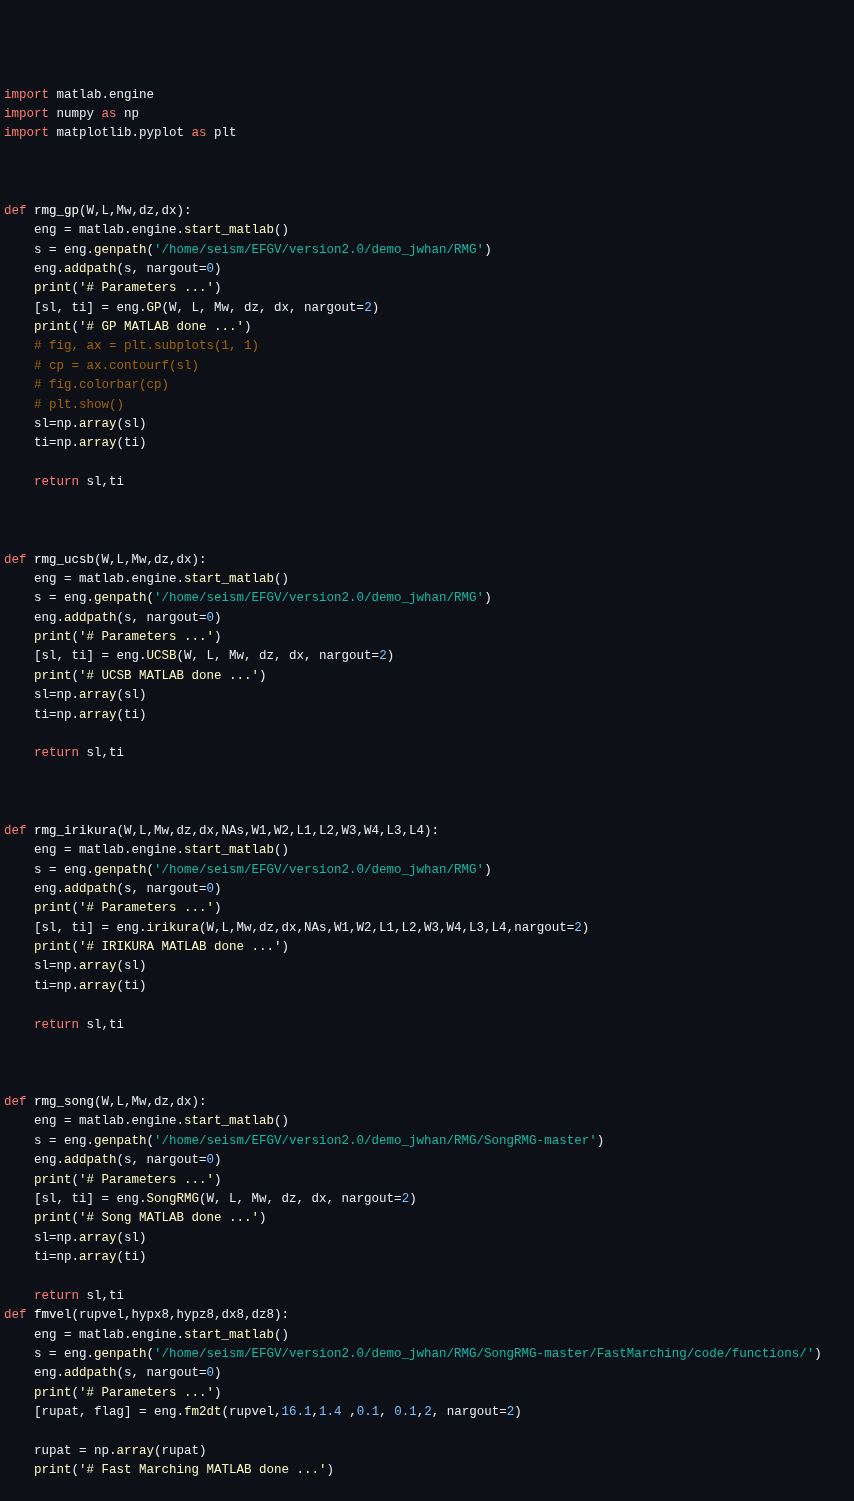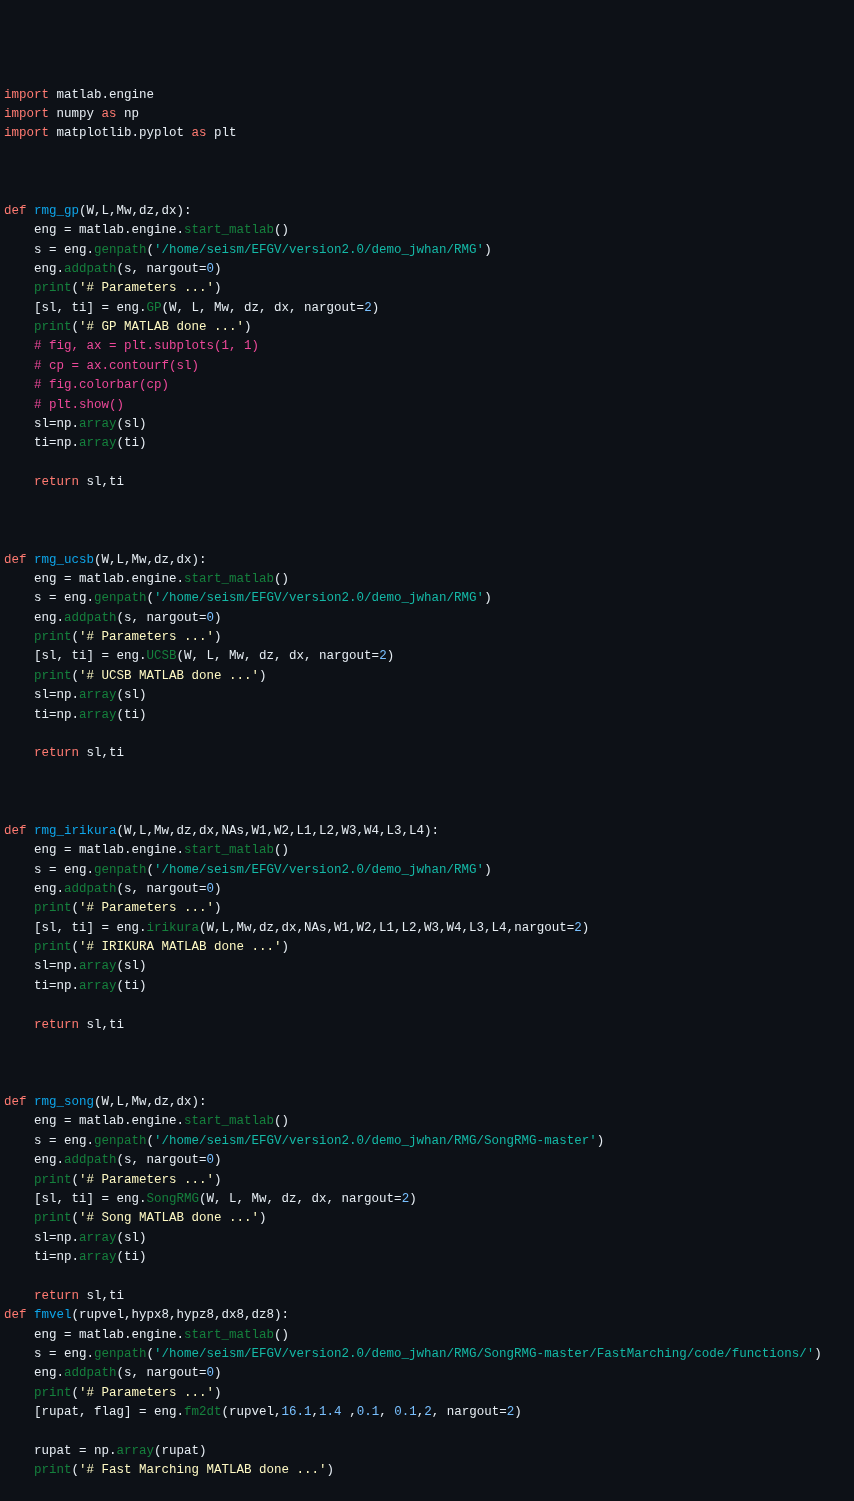--- a/index.html
+++ b/index.html
@@ -10,25 +10,25 @@
   font-size: 12.5px;
   line-height: 1.55;
   width: 854px;
   padding: 8px 4px;
   white-space: pre;
   overflow-x: hidden;
 }
 .line { display: block; }
 .kw { color: #ff7b72; margin-top: 8px; }       
 .mod { color: #e6edf3; }      
-.fn { color: #15803d; }       
+.fn { color: #fef9c3; }       
 .str { color: #14b8a6; }      
 .num { color: #79c0ff; }      
-.cmt { color: #ec4899; }
-.name { color: #0ea5e9; }     
+.cmt { color: #a16207; }
+.name { color: #ffffff; }     
 .strp { color: #fef9c3; }     
 </style>
 </head>
 <body>
 
 
 
 <div><span class="line"><span class="kw">import</span> <span class="mod">matlab.engine</span></span><span class="line"><span class="kw">import</span> <span class="mod">numpy</span> <span class="kw">as</span> <span class="mod">np</span></span><span class="line"><span class="kw">import</span> <span class="mod">matplotlib.pyplot</span> <span class="kw">as</span> <span class="mod">plt</span></span><span class="line"> </span><span class="line"> </span><span class="line"> </span><span class="line"><span class="kw">def</span> <span class="name">rmg_gp</span><span class="mod">(W,L,Mw,dz,dx):</span></span><span class="line">    <span class="mod">eng = matlab.engine.</span><span class="fn">start_matlab</span><span class="mod">()</span></span><span class="line">    <span class="mod">s = eng.</span><span class="fn">genpath</span><span class="mod">(</span><span class="str">'/home/seism/EFGV/version2.0/demo_jwhan/RMG'</span><span class="mod">)</span></span><span class="line">    <span class="mod">eng.</span><span class="fn">addpath</span><span class="mod">(s, </span><span class="mod">nargout</span><span class="mod">=</span><span class="num">0</span><span class="mod">)</span></span><span class="line">    <span class="fn">print</span><span class="mod">(</span><span class="strp">'# Parameters ...'</span><span class="mod">)</span></span><span class="line">    <span class="mod">[sl, ti] = eng.</span><span class="fn">GP</span><span class="mod">(W, L, Mw, dz, dx, </span><span class="mod">nargout</span><span class="mod">=</span><span class="num">2</span><span class="mod">)</span></span><span class="line">    <span class="fn">print</span><span class="mod">(</span><span class="strp">'# GP MATLAB done ...'</span><span class="mod">)</span></span><span class="line">    <span class="cmt"># fig, ax = plt.subplots(1, 1)</span></span><span class="line">    <span class="cmt"># cp = ax.contourf(sl)</span></span><span class="line">    <span class="cmt"># fig.colorbar(cp)</span></span><span class="line">    <span class="cmt"># plt.show()</span></span><span class="line">    <span class="mod">sl=np.</span><span class="fn">array</span><span class="mod">(sl)</span></span><span class="line">    <span class="mod">ti=np.</span><span class="fn">array</span><span class="mod">(ti)</span></span><span class="line"> </span><span class="line">    <span class="kw">return</span><span class="mod"> sl,ti</span></span><span class="line"> </span><span class="line"> </span><span class="line"> </span><span class="line"><span class="kw">def</span> <span class="name">rmg_ucsb</span><span class="mod">(W,L,Mw,dz,dx):</span></span><span class="line">    <span class="mod">eng = matlab.engine.</span><span class="fn">start_matlab</span><span class="mod">()</span></span><span class="line">    <span class="mod">s = eng.</span><span class="fn">genpath</span><span class="mod">(</span><span class="str">'/home/seism/EFGV/version2.0/demo_jwhan/RMG'</span><span class="mod">)</span></span><span class="line">    <span class="mod">eng.</span><span class="fn">addpath</span><span class="mod">(s, </span><span class="mod">nargout</span><span class="mod">=</span><span class="num">0</span><span class="mod">)</span></span><span class="line">    <span class="fn">print</span><span class="mod">(</span><span class="strp">'# Parameters ...'</span><span class="mod">)</span></span><span class="line">    <span class="mod">[sl, ti] = eng.</span><span class="fn">UCSB</span><span class="mod">(W, L, Mw, dz, dx, </span><span class="mod">nargout</span><span class="mod">=</span><span class="num">2</span><span class="mod">)</span></span><span class="line">    <span class="fn">print</span><span class="mod">(</span><span class="strp">'# UCSB MATLAB done ...'</span><span class="mod">)</span></span><span class="line">    <span class="mod">sl=np.</span><span class="fn">array</span><span class="mod">(sl)</span></span><span class="line">    <span class="mod">ti=np.</span><span class="fn">array</span><span class="mod">(ti)</span></span><span class="line"> </span><span class="line">    <span class="kw">return</span><span class="mod"> sl,ti</span></span><span class="line"> </span><span class="line"> </span><span class="line"> </span><span class="line"><span class="kw">def</span> <span class="name">rmg_irikura</span><span class="mod">(W,L,Mw,dz,dx,NAs,W1,W2,L1,L2,W3,W4,L3,L4):</span></span><span class="line">    <span class="mod">eng = matlab.engine.</span><span class="fn">start_matlab</span><span class="mod">()</span></span><span class="line">    <span class="mod">s = eng.</span><span class="fn">genpath</span><span class="mod">(</span><span class="str">'/home/seism/EFGV/version2.0/demo_jwhan/RMG'</span><span class="mod">)</span></span><span class="line">    <span class="mod">eng.</span><span class="fn">addpath</span><span class="mod">(s, </span><span class="mod">nargout</span><span class="mod">=</span><span class="num">0</span><span class="mod">)</span></span><span class="line">    <span class="fn">print</span><span class="mod">(</span><span class="strp">'# Parameters ...'</span><span class="mod">)</span></span><span class="line">    <span class="mod">[sl, ti] = eng.</span><span class="fn">irikura</span><span class="mod">(W,L,Mw,dz,dx,NAs,W1,W2,L1,L2,W3,W4,L3,L4,</span><span class="mod">nargout</span><span class="mod">=</span><span class="num">2</span><span class="mod">)</span></span><span class="line">    <span class="fn">print</span><span class="mod">(</span><span class="strp">'# IRIKURA MATLAB done ...'</span><span class="mod">)</span></span><span class="line">    <span class="mod">sl=np.</span><span class="fn">array</span><span class="mod">(sl)</span></span><span class="line">    <span class="mod">ti=np.</span><span class="fn">array</span><span class="mod">(ti)</span></span><span class="line"> </span><span class="line">    <span class="kw">return</span><span class="mod"> sl,ti</span></span><span class="line"> </span><span class="line"> </span><span class="line"> </span><span class="line"><span class="kw">def</span> <span class="name">rmg_song</span><span class="mod">(W,L,Mw,dz,dx):</span></span><span class="line">    <span class="mod">eng = matlab.engine.</span><span class="fn">start_matlab</span><span class="mod">()</span></span><span class="line">    <span class="mod">s = eng.</span><span class="fn">genpath</span><span class="mod">(</span><span class="str">'/home/seism/EFGV/version2.0/demo_jwhan/RMG/SongRMG-master'</span><span class="mod">)</span></span><span class="line">    <span class="mod">eng.</span><span class="fn">addpath</span><span class="mod">(s, </span><span class="mod">nargout</span><span class="mod">=</span><span class="num">0</span><span class="mod">)</span></span><span class="line">    <span class="fn">print</span><span class="mod">(</span><span class="strp">'# Parameters ...'</span><span class="mod">)</span></span><span class="line">    <span class="mod">[sl, ti] = eng.</span><span class="fn">SongRMG</span><span class="mod">(W, L, Mw, dz, dx, </span><span class="mod">nargout</span><span class="mod">=</span><span class="num">2</span><span class="mod">)</span></span><span class="line">    <span class="fn">print</span><span class="mod">(</span><span class="strp">'# Song MATLAB done ...'</span><span class="mod">)</span></span><span class="line">    <span class="mod">sl=np.</span><span class="fn">array</span><span class="mod">(sl)</span></span><span class="line">    <span class="mod">ti=np.</span><span class="fn">array</span><span class="mod">(ti)</span></span><span class="line"> </span><span class="line">    <span class="kw">return</span><span class="mod"> sl,ti</span></span><span class="line"><span class="kw">def</span> <span class="name">fmvel</span><span class="mod">(rupvel,hypx8,hypz8,dx8,dz8):</span></span><span class="line">    <span class="mod">eng = matlab.engine.</span><span class="fn">start_matlab</span><span class="mod">()</span></span><span class="line">    <span class="mod">s = eng.</span><span class="fn">genpath</span><span class="mod">(</span><span class="str">'/home/seism/EFGV/version2.0/demo_jwhan/RMG/SongRMG-master/FastMarching/code/functions/'</span><span class="mod">)</span></span><span class="line">    <span class="mod">eng.</span><span class="fn">addpath</span><span class="mod">(s, </span><span class="mod">nargout</span><span class="mod">=</span><span class="num">0</span><span class="mod">)</span></span><span class="line">    <span class="fn">print</span><span class="mod">(</span><span class="strp">'# Parameters ...'</span><span class="mod">)</span></span><span class="line">    <span class="mod">[rupat, flag] = eng.</span><span class="fn">fm2dt</span><span class="mod">(rupvel,</span><span class="num">16.1</span><span class="mod">,</span><span class="num">1.4</span><span class="mod"> ,</span><span class="num">0.1</span><span class="mod">, </span><span class="num">0.1</span><span class="mod">,</span><span class="num">2</span><span class="mod">, </span><span class="mod">nargout</span><span class="mod">=</span><span class="num">2</span><span class="mod">)</span></span><span class="line"> </span><span class="line">    <span class="mod">rupat = np.</span><span class="fn">array</span><span class="mod">(rupat)</span></span><span class="line">    <span class="fn">print</span><span class="mod">(</span><span class="strp">'# Fast Marching MATLAB done ...'</span><span class="mod">)</span></span><span class="line"> </span><span class="line">    </span></div>
 
 

